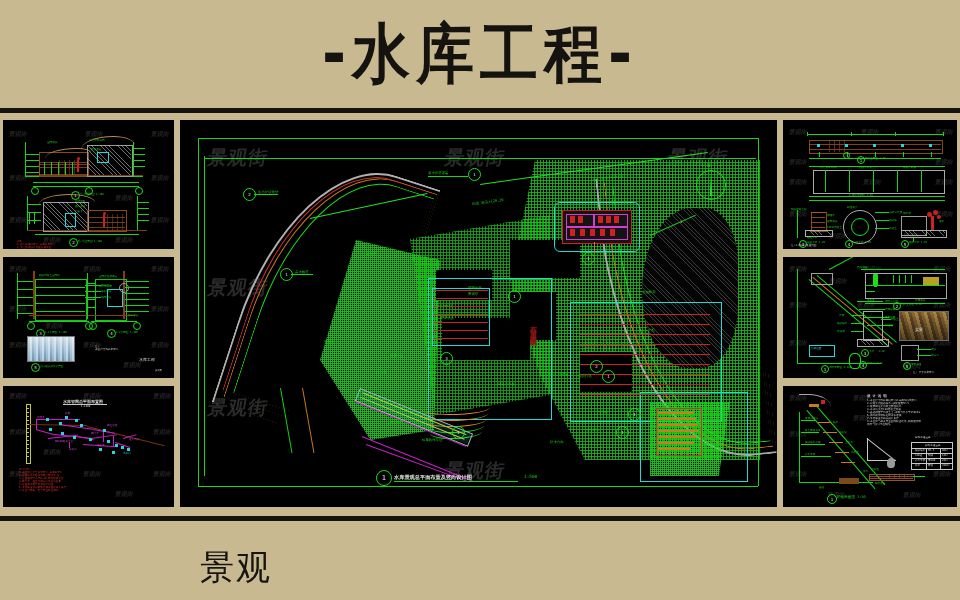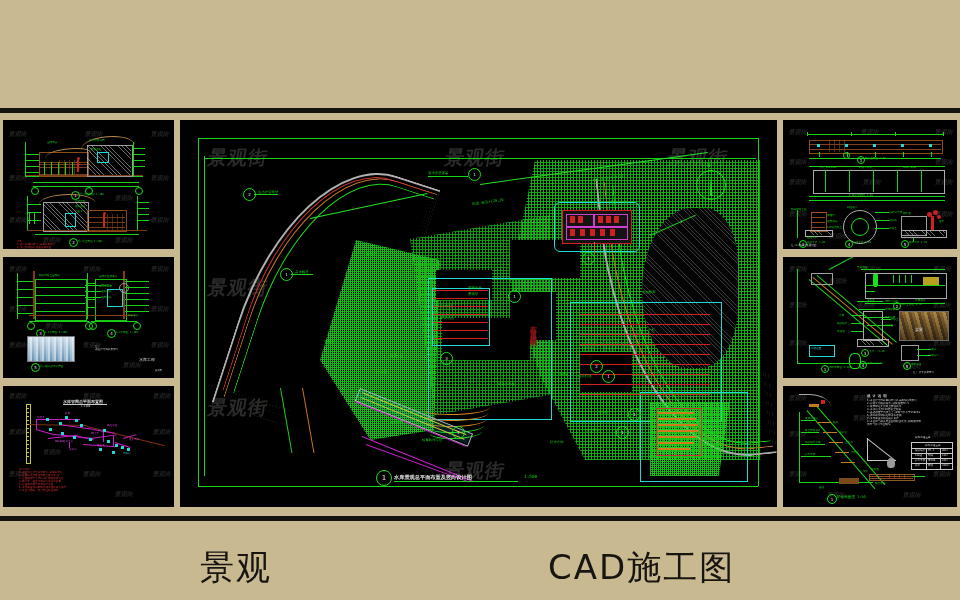--- a/index.html
+++ b/index.html
@@ -134,20 +134,23 @@
   }
   .compass{
     position:absolute;border:0.8px solid #19e019;border-radius:50%;
   }
 </style>
 </head>
 <body>
 
 <div id="root">
 
+  <div class="title-band">
+    <div class="title-text">-水库工程-</div>
+  </div>
   <div class="rule" id="rule-top"></div>
 
   <div class="panel" id="panel-left-top" style="left:3px;top:120px;width:171px;height:129px;">
     <div class="panel-inner">
 
       <div class="wm tiny" style="left:6px;top:10px;">景观街</div>
       <div class="wm tiny" style="left:82px;top:10px;">景观街</div>
       <div class="wm tiny" style="left:148px;top:10px;">景观街</div>
       <div class="wm tiny" style="left:6px;top:54px;">景观街</div>
       <div class="wm tiny" style="left:148px;top:54px;">景观街</div>
@@ -916,16 +919,15 @@
         <div class="t w" style="left:16px;top:21px;">喷播</div>
         <div class="t w" style="left:30px;top:21px;">320m²</div>
       </div>
       <div class="t w" style="left:132px;top:50px;">材料工程量表</div>
     </div>
   </div>
 
   <div class="rule" id="rule-bot"></div>
   <div class="footer-band">
     <div class="footer-text" id="footer-left">景观</div>
-    <div class="footer-text" id="footer-right">CAD施工图</div>
   </div>
 
 </div>
 
 </body></html>

